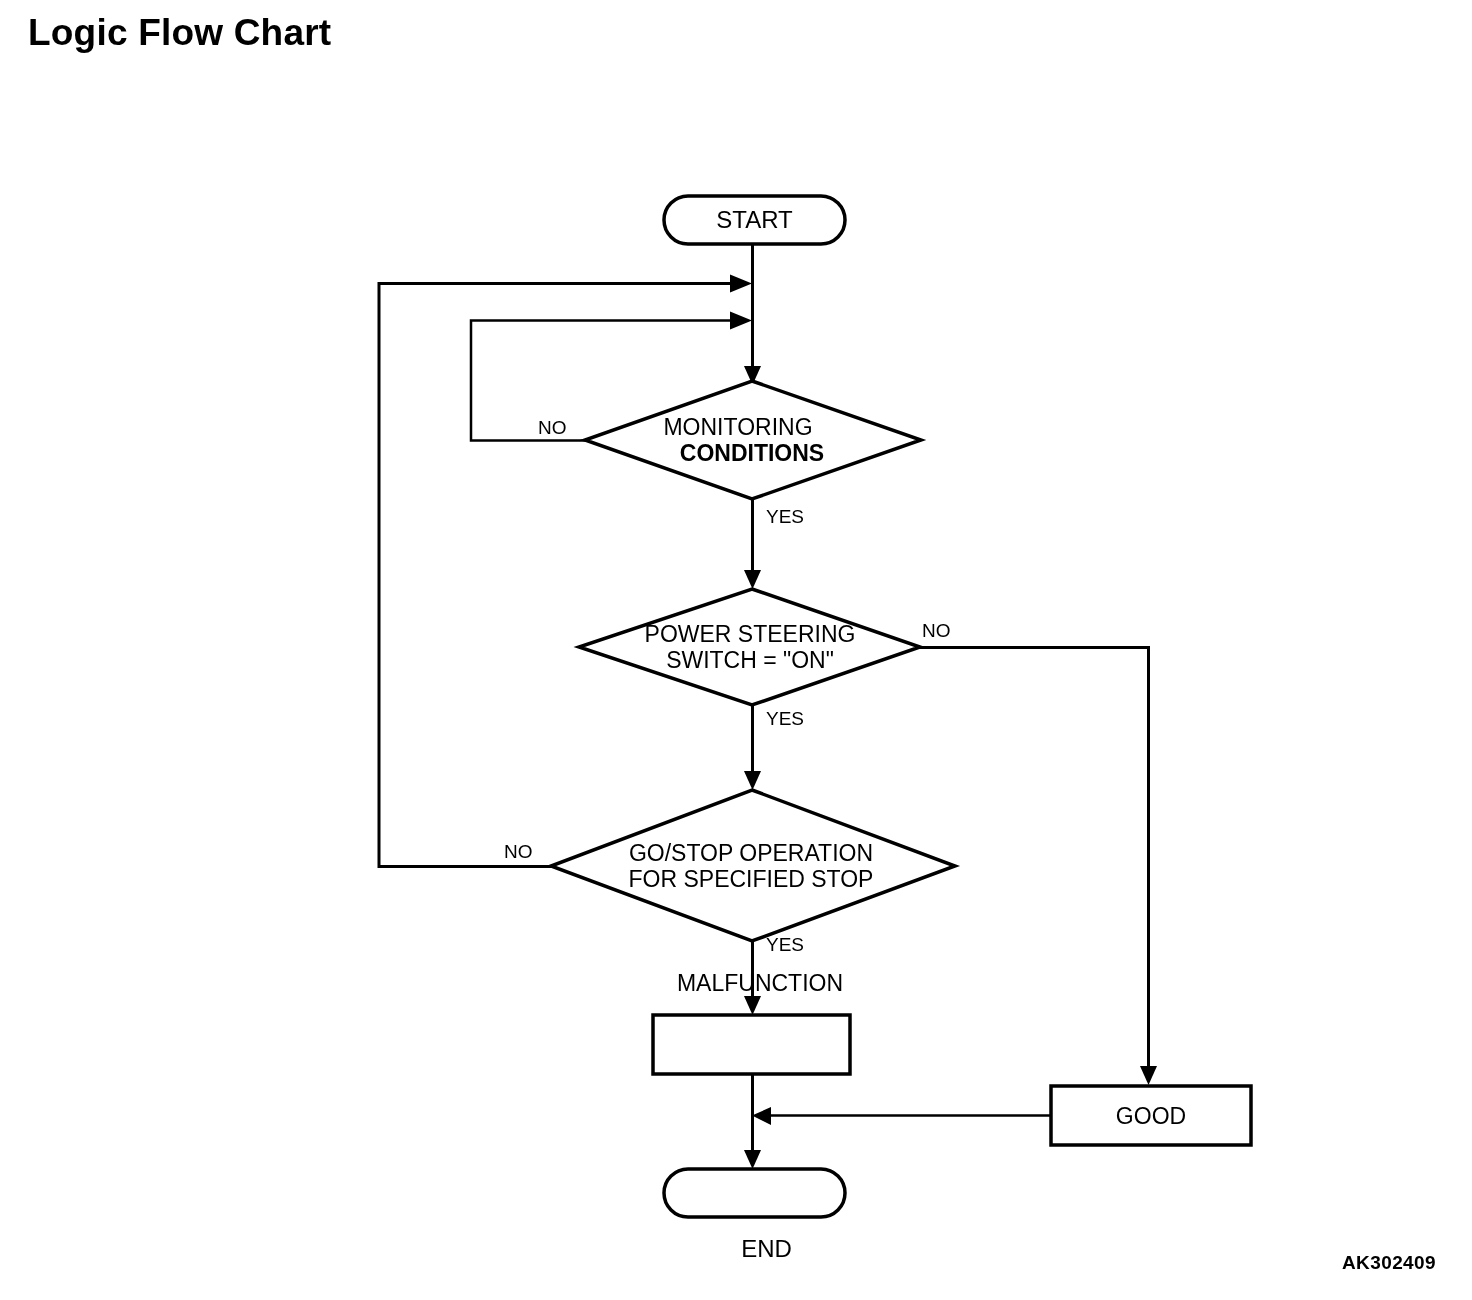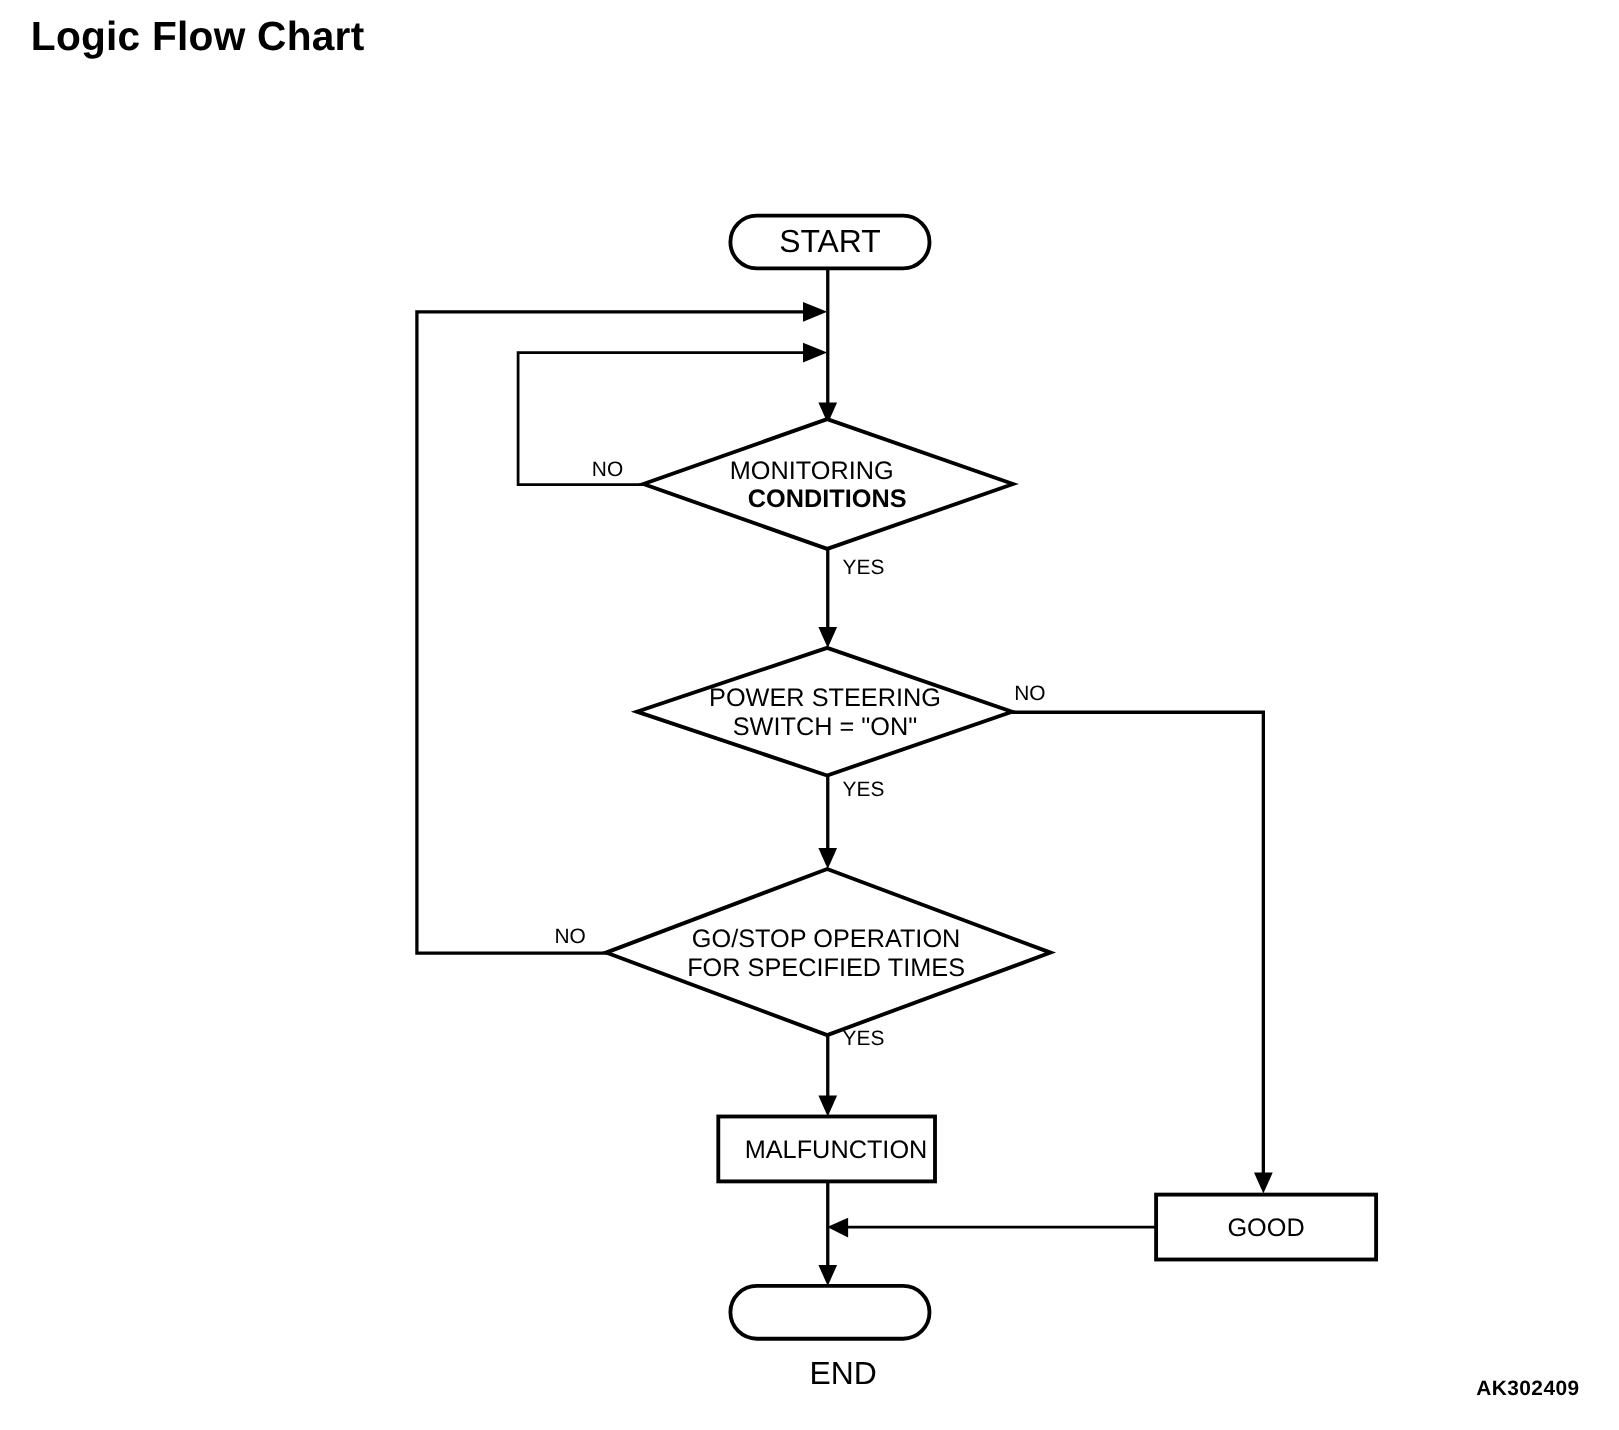--- a/index.html
+++ b/index.html
@@ -48,21 +48,21 @@
     white-space: nowrap;
     pointer-events: none;
   }
   .edge-label {
     position: absolute;
     font-size: 19px;
     line-height: 25px;
     white-space: nowrap;
     pointer-events: none;
   }
-  .terminal-label { font-size: 29px; }
+  .terminal-label { font-size: 24px; }
 </style>
 </head>
 <body>
 
 <div id="page-title">Logic Flow Chart</div>
 
 <svg id="flow-canvas" viewBox="0 0 1472 1300" xmlns="http://www.w3.org/2000/svg">
 
   <defs>
     <marker id="arrow-down" viewBox="0 0 12 12" refX="6" refY="10" markerWidth="12" markerHeight="12" orient="auto-start-reverse">
@@ -114,23 +114,23 @@
 
 <div class="node-label terminal-label" style="left:664px; top:207px; width:181px;">START</div>
 
 <div class="node-label" style="left:588px; top:414px; width:300px;">MONITORING</div>
 <div class="node-label" style="left:602px; top:440px; width:300px;font-weight:bold;">CONDITIONS</div>
 
 <div class="node-label" style="left:600px; top:621px; width:300px;">POWER STEERING</div>
 <div class="node-label" style="left:600px; top:647px; width:300px;">SWITCH = "ON"</div>
 
 <div class="node-label" style="left:601px; top:840px; width:300px;">GO/STOP OPERATION</div>
-<div class="node-label" style="left:601px; top:866px; width:300px;">FOR SPECIFIED TIMES</div>
+<div class="node-label" style="left:601px; top:866px; width:300px;">FOR SPECIFIED STOP</div>
 
-<div class="node-label" style="left:653px; top:1032px; width:214px;">MALFUNCTION</div>
+<div class="node-label" style="left:653px; top:970px; width:214px;">MALFUNCTION</div>
 
 <div class="node-label" style="left:1051px; top:1103px; width:200px;">GOOD</div>
 
 <div class="node-label terminal-label" style="left:664px; top:1200px; width:205px;margin-top:36px;">END</div>
 
 <div class="edge-label" style="left:538px; top:415px;">NO</div>
 <div class="edge-label" style="left:766px; top:504px;">YES</div>
 
 <div class="edge-label" style="left:922px; top:618px;">NO</div>
 <div class="edge-label" style="left:766px; top:706px;">YES</div>

